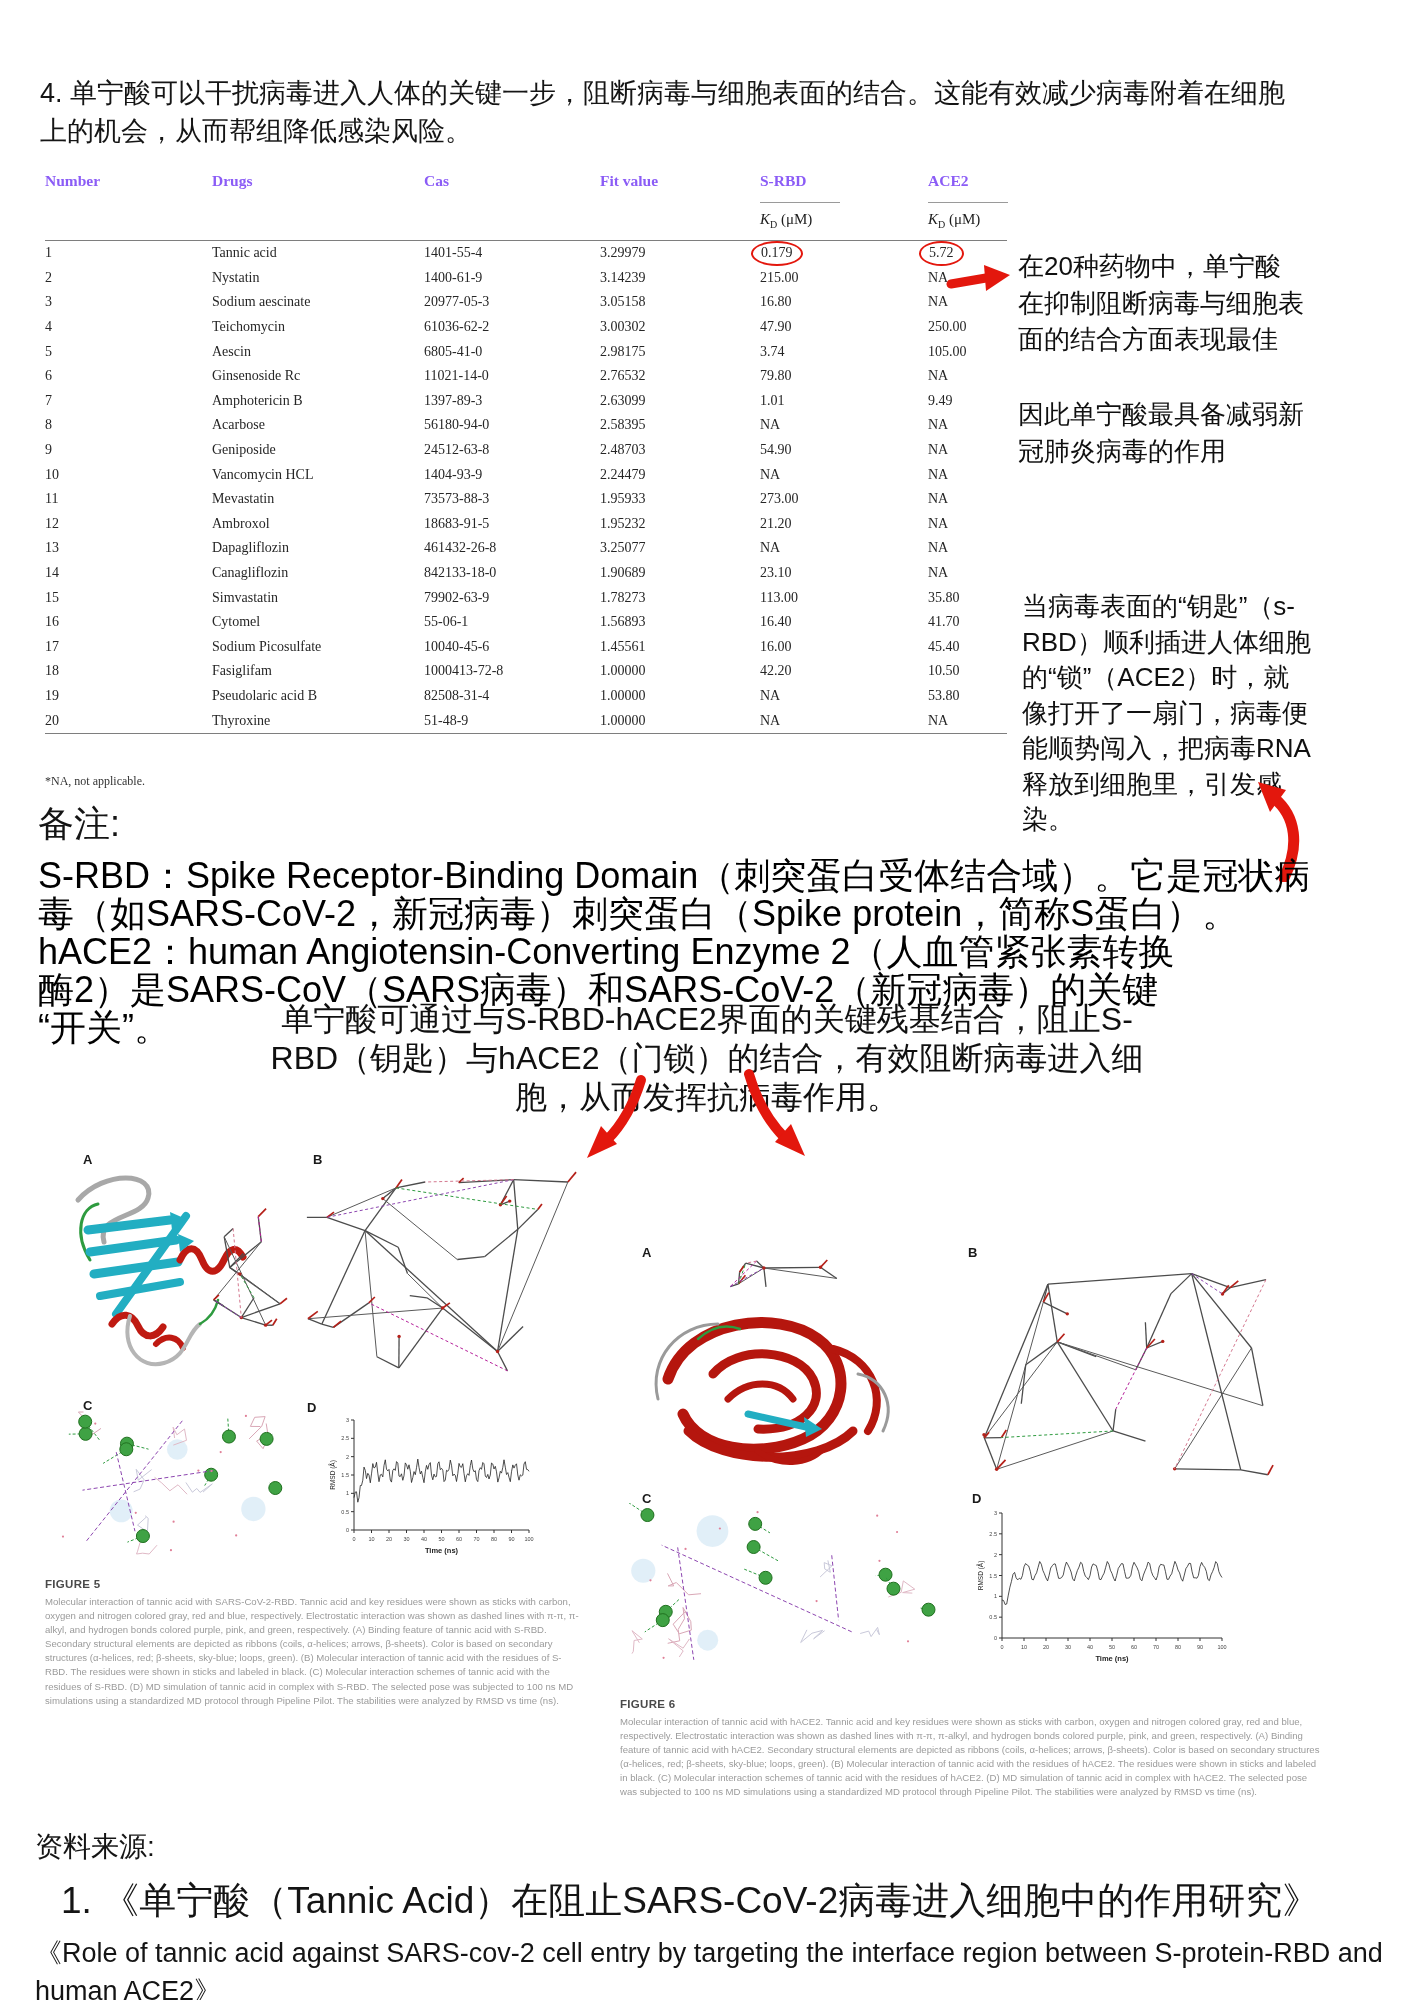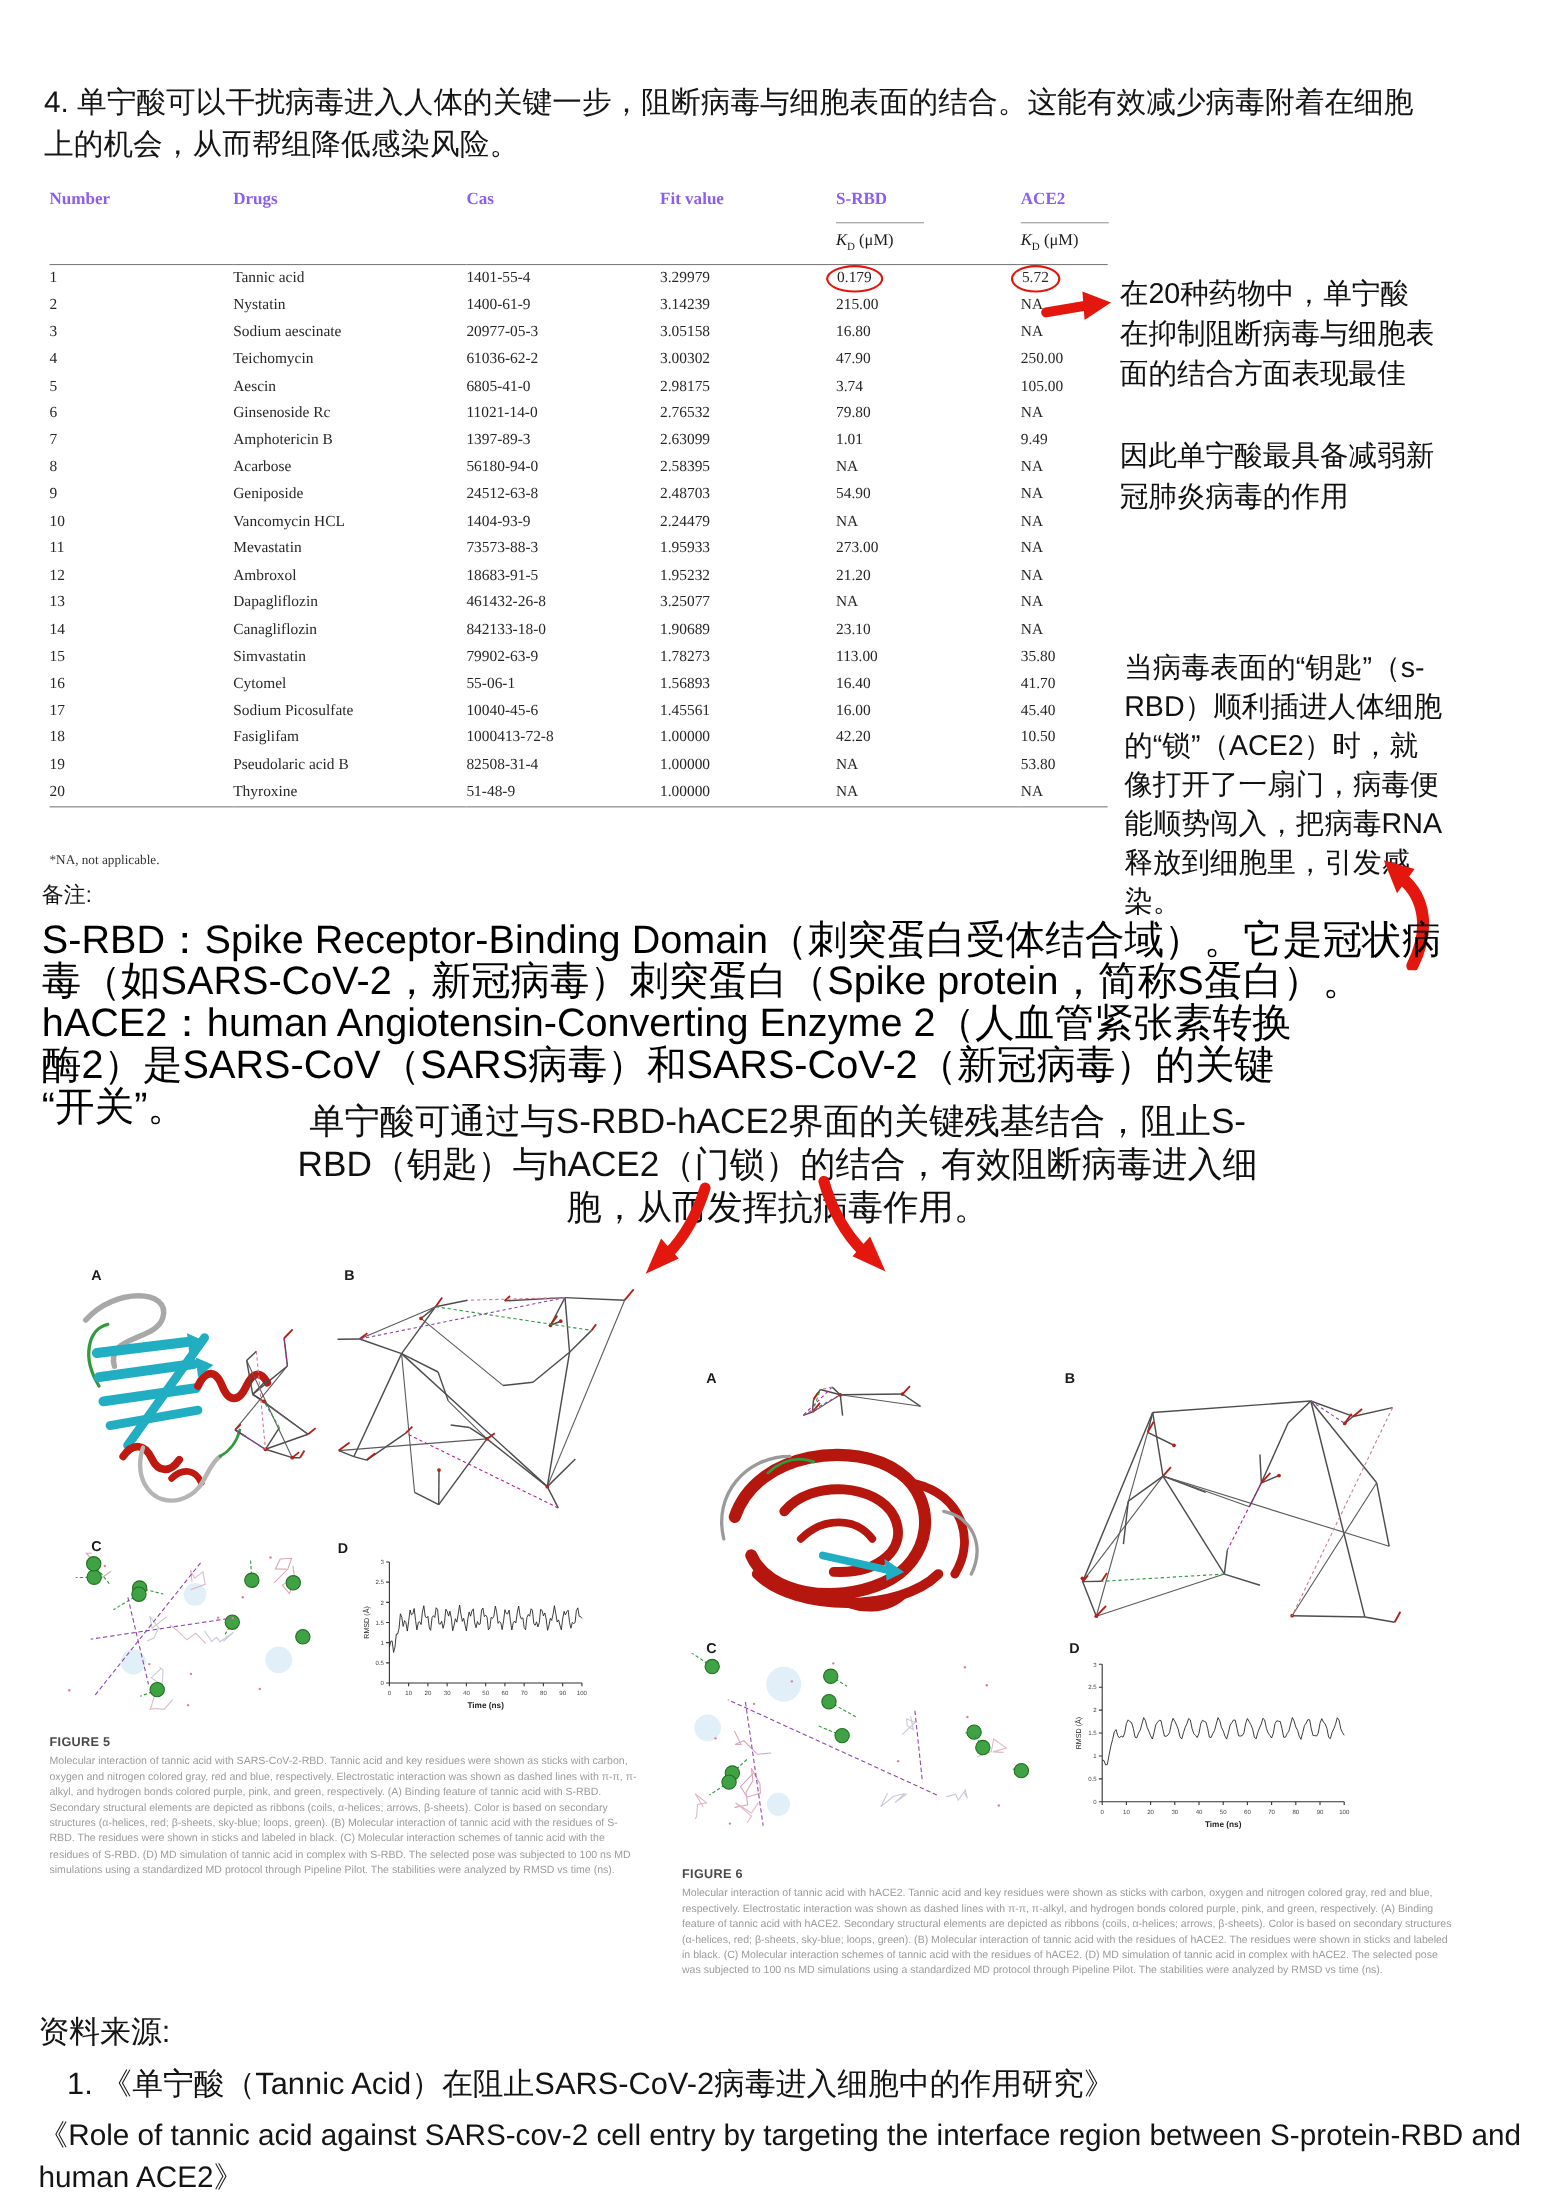--- a/index.html
+++ b/index.html
@@ -21,40 +21,40 @@
   .red-circle{display:inline-block;border:2.6px solid var(--red,#e3170d);border-radius:50%;
               padding:2px 8px 3px 8px;margin:-5px 0 -5px -9px;}
   .footnote{left:45px;top:774px;font:12px "Liberation Serif",serif;color:#333;}
   
   .ann{color:#101010;font-size:26px;line-height:36.5px;}
   .ann1{left:1018px;top:248px;width:288px;}
   .ann2{left:1018px;top:396px;width:288px;}
   .ann3{left:1022px;top:556px;width:290px;line-height:35.5px;margin-top:33px;}
   
   .notes{left:38px;top:800px;width:1345px;}
-  .notes-title{font-size:20px;margin:0 0 8px 0;}
+  .notes-title{font-size:36px;margin:0 0 8px 0;}
   .note{font-size:36px;line-height:38px;color:#000000;}
   .note.n1{width:1290px;}
   .note.n2{width:1160px;}
   .statement{left:257px;top:1000px;width:900px;text-align:center;font-size:32px;line-height:39px;color:#101010;}
   
   .red-arrow path{stroke:var(--red,#e3170d);fill:none;stroke-linecap:round;}
   .red-arrow polygon{fill:var(--red,#e3170d);}
   
   .fig{position:absolute;}
   .plabel{position:absolute;font-weight:bold;font-size:13px;color:#1a1a1a;}
   .figcap-block .figtitle{font-weight:bold;font-size:11.5px;color:#4a4a4a;letter-spacing:.3px;margin-bottom:5px;
        font-family:"Liberation Sans",sans-serif;}
   .figcap-block .figcap{font-size:9.6px;color:#9b9b9b;line-height:1.47;}
   .cap5{left:45px;top:1578px;width:535px;}
   .cap6{left:620px;top:1698px;width:700px;}
   
   .source{left:35px;top:1828px;width:1372px;}
   .source-title{font-size:28px;margin-bottom:10px;}
-  .source-item1{font-size:28px;margin:0 0 8px 26px;}
+  .source-item1{font-size:37px;margin:0 0 8px 26px;}
   .source-item2{font-size:27px;line-height:38px;}
 </style>
 </head>
 <body>
 
 <div class="page">
 
   <div class="abs intro">4. 单宁酸可以干扰病毒进入人体的关键一步，阻断病毒与细胞表面的结合。这能有效减少病毒附着在细胞上的机会，从而帮组降低感染风险。</div>
 
   <div class="abs table-wrap">

